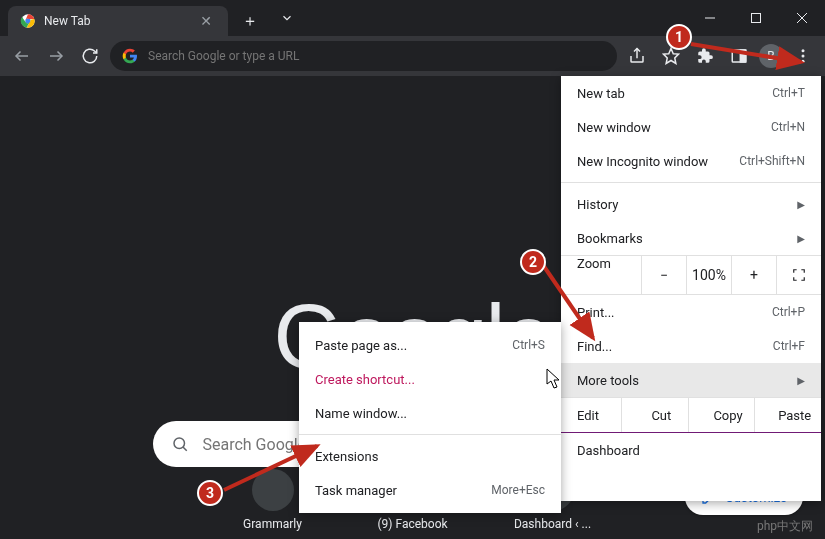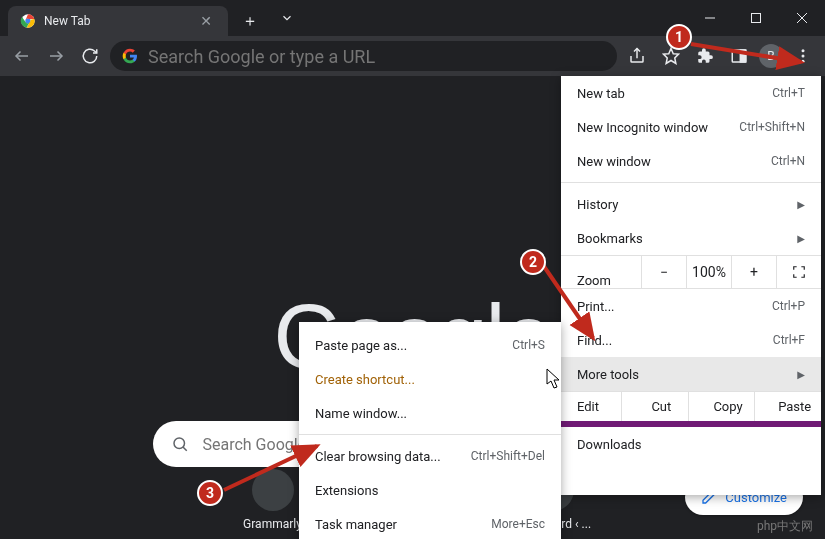--- a/index.html
+++ b/index.html
@@ -15,47 +15,47 @@
     .window-controls { margin-left: auto; display: flex; }
     .wc-btn { width: 46px; display: flex; align-items: center; justify-content: center; color: #e8eaed; }
     .wc-btn svg { width: 10px; height: 10px; }
     .chevron-area { display:flex; align-items:center; justify-content:center; width:46px; color:#e8eaed; }
 
     
     .toolbar { height: 40px; background: #35363a; display: flex; align-items: center; padding: 0 8px; gap: 6px; }
     .icon-btn { width: 28px; height: 28px; display: flex; align-items: center; justify-content: center; color: #9aa0a6; border-radius: 14px; cursor: pointer; }
     .icon-btn.active { color: #e8eaed; }
     .omnibox { flex: 1; height: 30px; background: #202124; border-radius: 15px; display: flex; align-items: center; padding: 0 12px; gap: 10px; }
-    .omnibox input { flex: 1; background: transparent; border: none; outline: none; color: #f0abfc; font-size: 18px; }
+    .omnibox input { flex: 1; background: transparent; border: none; outline: none; color: #f0abfc; font-size: 12px; }
     .avatar { width: 24px; height: 24px; border-radius: 12px; background: #5f6368; color: #e8eaed; display: flex; align-items: center; justify-content: center; font-size: 12px; }
 
     
     .content { position: relative; height: calc(100% - 76px); background: #202124; }
     .google-logo { position: absolute; left: 50%; top: 210px; transform: translateX(-50%); color: #e8eaed; font-size: 90px; font-weight: 400; letter-spacing: -2px; font-family: "Product Sans", Arial, sans-serif; }
     .searchbar { position: absolute; left: 50%; top: 345px; transform: translateX(-50%); width: 520px; height: 46px; background: #fff; border-radius: 23px; display: flex; align-items: center; padding: 0 18px; gap: 14px; }
     .searchbar input { flex: 1; border: none; outline: none; font-size: 16px; color: #5f6368; }
     .app-tiles { position: absolute; bottom: 8px; left: 50%; transform: translateX(-50%); display: flex; gap: 40px; }
     .tile { display: flex; flex-direction: column; align-items: center; gap: 6px; width: 100px;}
     .tile-icon { width: 42px; height: 42px; border-radius: 21px; background: #3c4043; }
     .tile-label { color: #e8eaed; font-size: 12px; text-align:center; white-space: nowrap; overflow: hidden; text-overflow: ellipsis; max-width:100px;}
     .customize-btn { position: absolute; right: 22px; bottom: 24px; background: #fff; border-radius: 18px; height: 36px; padding: 0 16px; display: flex; align-items: center; gap: 8px; color: #1a73e8; font-size: 13px; box-shadow: 0 1px 3px rgba(0,0,0,.3); cursor:pointer; }
     .watermark { position:absolute; right:12px; bottom:4px; color:#777; font-size:12px; }
 
     
     .menu-main { position: absolute; right: 4px; top: 76px; width: 260px; background: #fff; box-shadow: 0 2px 10px rgba(0,0,0,.35); font-size: 13px; color: #202124; z-index: 10; }
     .menu-row { display: flex; align-items: center; justify-content: space-between; height: 34px; padding: 0 16px; cursor: pointer; }
     .menu-row.highlighted { background: #e8e8e8; }
-    .menu-row.disabled { color: #a16207; cursor: default; }
+    .menu-row.disabled { color: #be185d; cursor: default; }
     .menu-row .shortcut { color: #5f6368; font-size: 12px; }
     .menu-row .arrow { color: #5f6368; font-size: 10px; }
     .menu-sep { height: 1px; background: #e0e0e0; margin: 4px 0; }
-    .zoom-row { display:flex; align-items:flex-end; height:34px; border-top:1px solid #e0e0e0; border-bottom:1px solid #e0e0e0; }
+    .zoom-row { display:flex; align-items:flex-start; height:40px; border-top:1px solid #e0e0e0; border-bottom:1px solid #e0e0e0; }
     .zoom-row .lbl { padding: 0 16px; flex:0 0 80px; }
     .zoom-cell { flex:1; display:flex; align-items:center; justify-content:center; height:100%; border-left:1px solid #e0e0e0; font-size:14px; cursor:pointer;}
-    .edit-row { display:flex; height:36px; border-top:1px solid #e0e0e0; border-bottom:6px solid #701a75; }
+    .edit-row { display:flex; height:36px; border-top:1px solid #e0e0e0; border-bottom:1px solid #701a75; }
     .edit-row .lbl { padding:0 16px; display:flex; align-items:center; flex:0 0 60px;}
     .edit-cell { flex:1; display:flex; align-items:center; justify-content:center; border-left:1px solid #e0e0e0; cursor:pointer;padding-left:13px; }
 
     
     .menu-sub { position: absolute; right: 264px; top: 322px; width: 262px; background: #fff; box-shadow: 0 2px 10px rgba(0,0,0,.35); font-size: 13px; color: #202124; z-index: 11; padding:6px 0;}
 
     
     .badge { position: absolute; width: 26px; height: 26px; background: #c02a1d; border: 2px solid #fff; border-radius: 50%; color: #fff; font-weight: bold; display: flex; align-items: center; justify-content: center; font-size: 14px; z-index: 20; }
     .arrow-svg { position: absolute; z-index: 19; pointer-events:none;}
     .cursor { position:absolute; z-index:25; }
@@ -203,26 +203,26 @@
   </div>
   <div class="watermark">php中文网</div>
 </div>
 
 <div class="menu-main">
   <div class="menu-row">
       <span>New tab</span>
       <span class="shortcut">Ctrl+T</span>
     </div>
   <div class="menu-row">
+      <span>New window</span>
+      <span class="shortcut">Ctrl+N</span>
+    </div>
+  <div class="menu-row">
       <span>New Incognito window</span>
       <span class="shortcut">Ctrl+Shift+N</span>
-    </div>
-  <div class="menu-row">
-      <span>New window</span>
-      <span class="shortcut">Ctrl+N</span>
     </div>
   <div class="menu-sep"></div>
   <div class="menu-row">
       <span>History</span>
       <span class="arrow">▶</span>
     </div>
   <div class="menu-row">
       <span>Bookmarks</span>
       <span class="arrow">▶</span>
     </div>
@@ -249,42 +249,38 @@
       <span>More tools</span>
       <span class="arrow">▶</span>
     </div>
   <div class="edit-row">
     <div class="lbl">Edit</div>
     <div class="edit-cell">Cut</div>
     <div class="edit-cell">Copy</div>
     <div class="edit-cell">Paste</div>
   </div>
   <div class="menu-row">
-      <span>Downloads</span>
+      <span>Dashboard</span>
     </div>
   <div class="menu-row"></div>
 
 </div>
 
 <div class="menu-sub">
   <div class="menu-row">
       <span>Paste page as...</span>
       <span class="shortcut">Ctrl+S</span>
     </div>
   <div class="menu-row disabled">
       <span>Create shortcut...</span>
     </div>
   <div class="menu-row">
       <span>Name window...</span>
     </div>
   <div class="menu-sep"></div>
-  <div class="menu-row">
-      <span>Clear browsing data...</span>
-      <span class="shortcut">Ctrl+Shift+Del</span>
-    </div>
   <div class="menu-row">
       <span>Extensions</span>
     </div>
   <div class="menu-row">
       <span>Task manager</span>
       <span class="shortcut">More+Esc</span>
     </div>
 
 </div>
 

